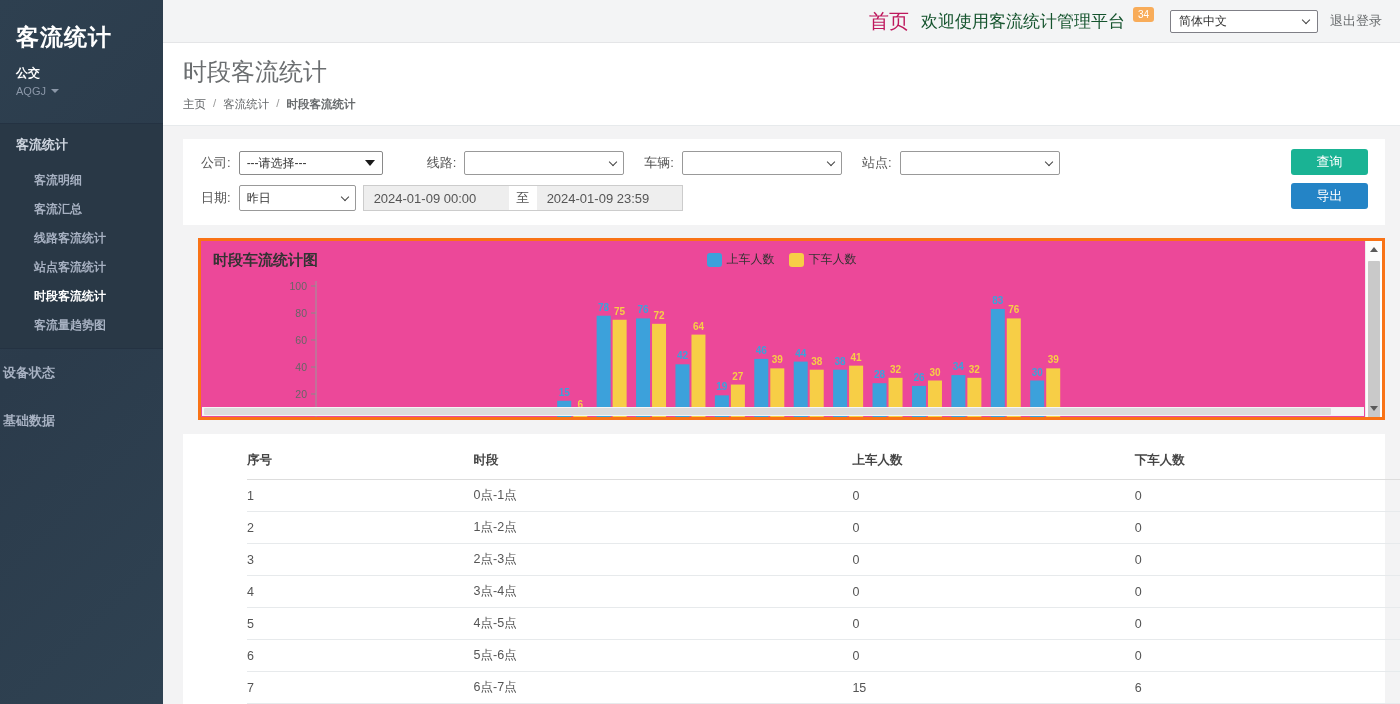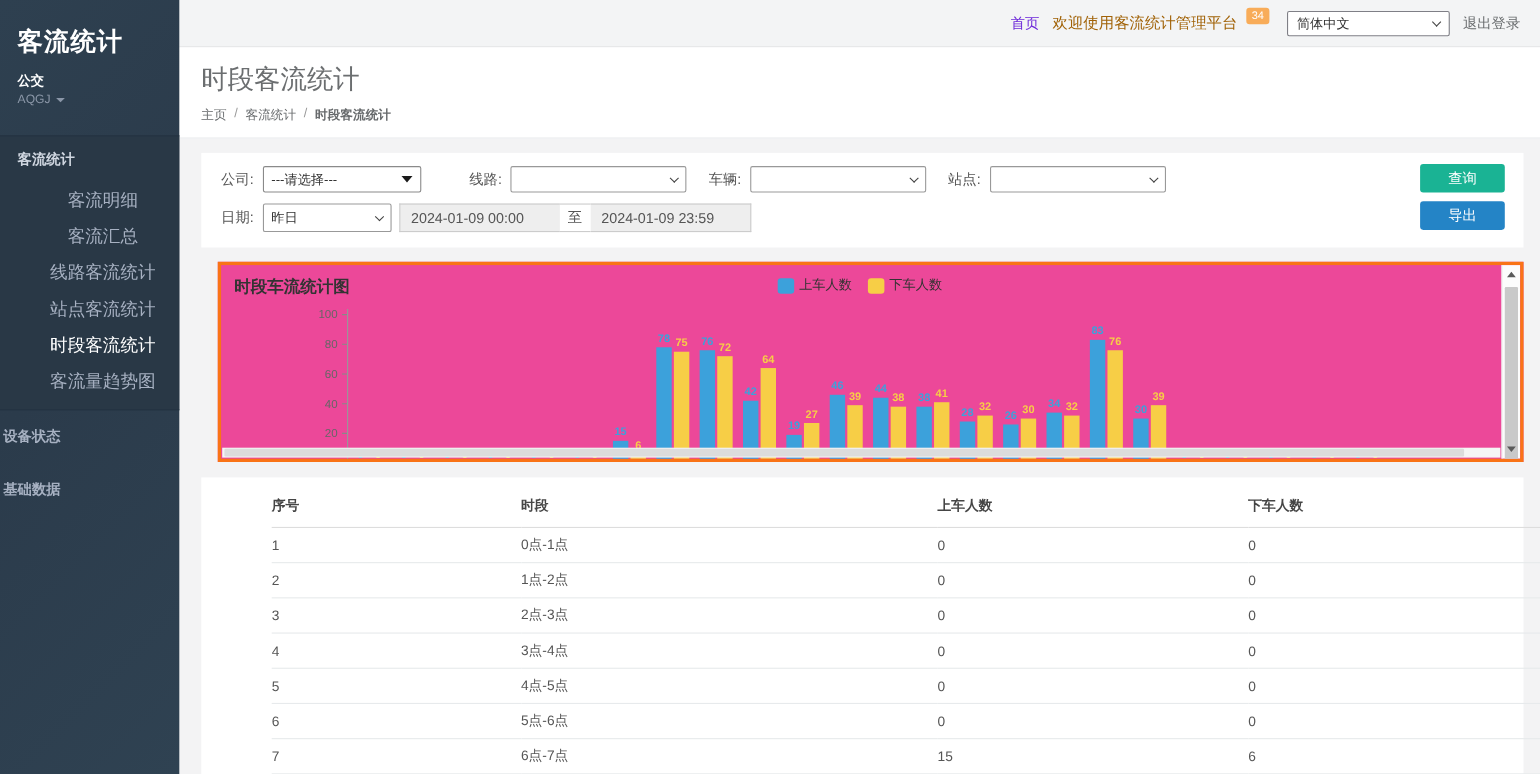--- a/index.html
+++ b/index.html
@@ -13,30 +13,30 @@
   .logo { color:#fff; font-size:23px; font-weight:bold; letter-spacing:1px; }
   .org { color:#fff; font-size:12px; font-weight:bold; margin-top:12px; }
   .org-code { color:#8b97a8; font-size:11px; margin-top:3px; display:flex; align-items:center; gap:5px; cursor:pointer; }
   .caret-down { width:0; height:0; border-left:4px solid transparent; border-right:4px solid transparent; border-top:4px solid #8b97a8; }
   .menu { margin-top:16px; }
   .menu-section { }
   .menu-section.expanded { background:#293846; border-top:1px solid #243242; border-bottom:1px solid #243242; }
   .menu-header { padding:12px 16px; font-size:13px; color:#cfd6e0; font-weight:bold; cursor:pointer; }
   .menu-section.plain .menu-header { padding:15px 3px; color:#a7b1c2; }
   .submenu { padding-bottom:8px; }
-  .sub-item { padding:6px 10px 6px 34px; font-size:16px; color:#a7b1c2; font-weight:normal; cursor:pointer;text-align:center; }
+  .sub-item { padding:6px 10px 6px 34px; font-size:12px; color:#a7b1c2; font-weight:bold; cursor:pointer; }
   .sub-item.active { color:#ffffff; }
 
   
   .main { margin-left:163px; height:704px; display:flex; flex-direction:column; }
 
   .topbar { height:43px; background:#f3f4f5; border-bottom:1px solid #e4e5e7;
     display:flex; align-items:center; justify-content:flex-end; gap:12px; padding:0 18px; }
-  .home-link { color:#6d28d9; font-size:13px; cursor:pointer; }
-  .welcome { color:#a16207; font-size:14px; }
+  .home-link { color:#be185d; font-size:20px; cursor:pointer; }
+  .welcome { color:#14532d; font-size:17px; }
   .badge { background:#f8ac59; color:#fff; font-size:10px; border-radius:3px; padding:2px 5px; position:relative; top:-7px; left:-4px; }
   .lang-select { width:148px; height:23px; background:#fff; border:1px solid #7f7f86; border-radius:2px;
     display:flex; align-items:center; justify-content:space-between; padding:0 8px; font-size:12px; color:#333; cursor:pointer; }
   .logout { color:#676a6c; font-size:13px; cursor:pointer; }
 
   .page-heading { background:#fff; padding:13px 20px 13px; border-bottom:1px solid #e7eaec; }
   .page-title { font-size:24px; color:#6b6e70; font-weight:400; }
   .breadcrumb { margin-top:9px; font-size:11.5px; color:#676a6c; display:flex; gap:7px; }
   .breadcrumb .crumb { cursor:pointer; }
   .breadcrumb .crumb.last { font-weight:bold; cursor:default; }

